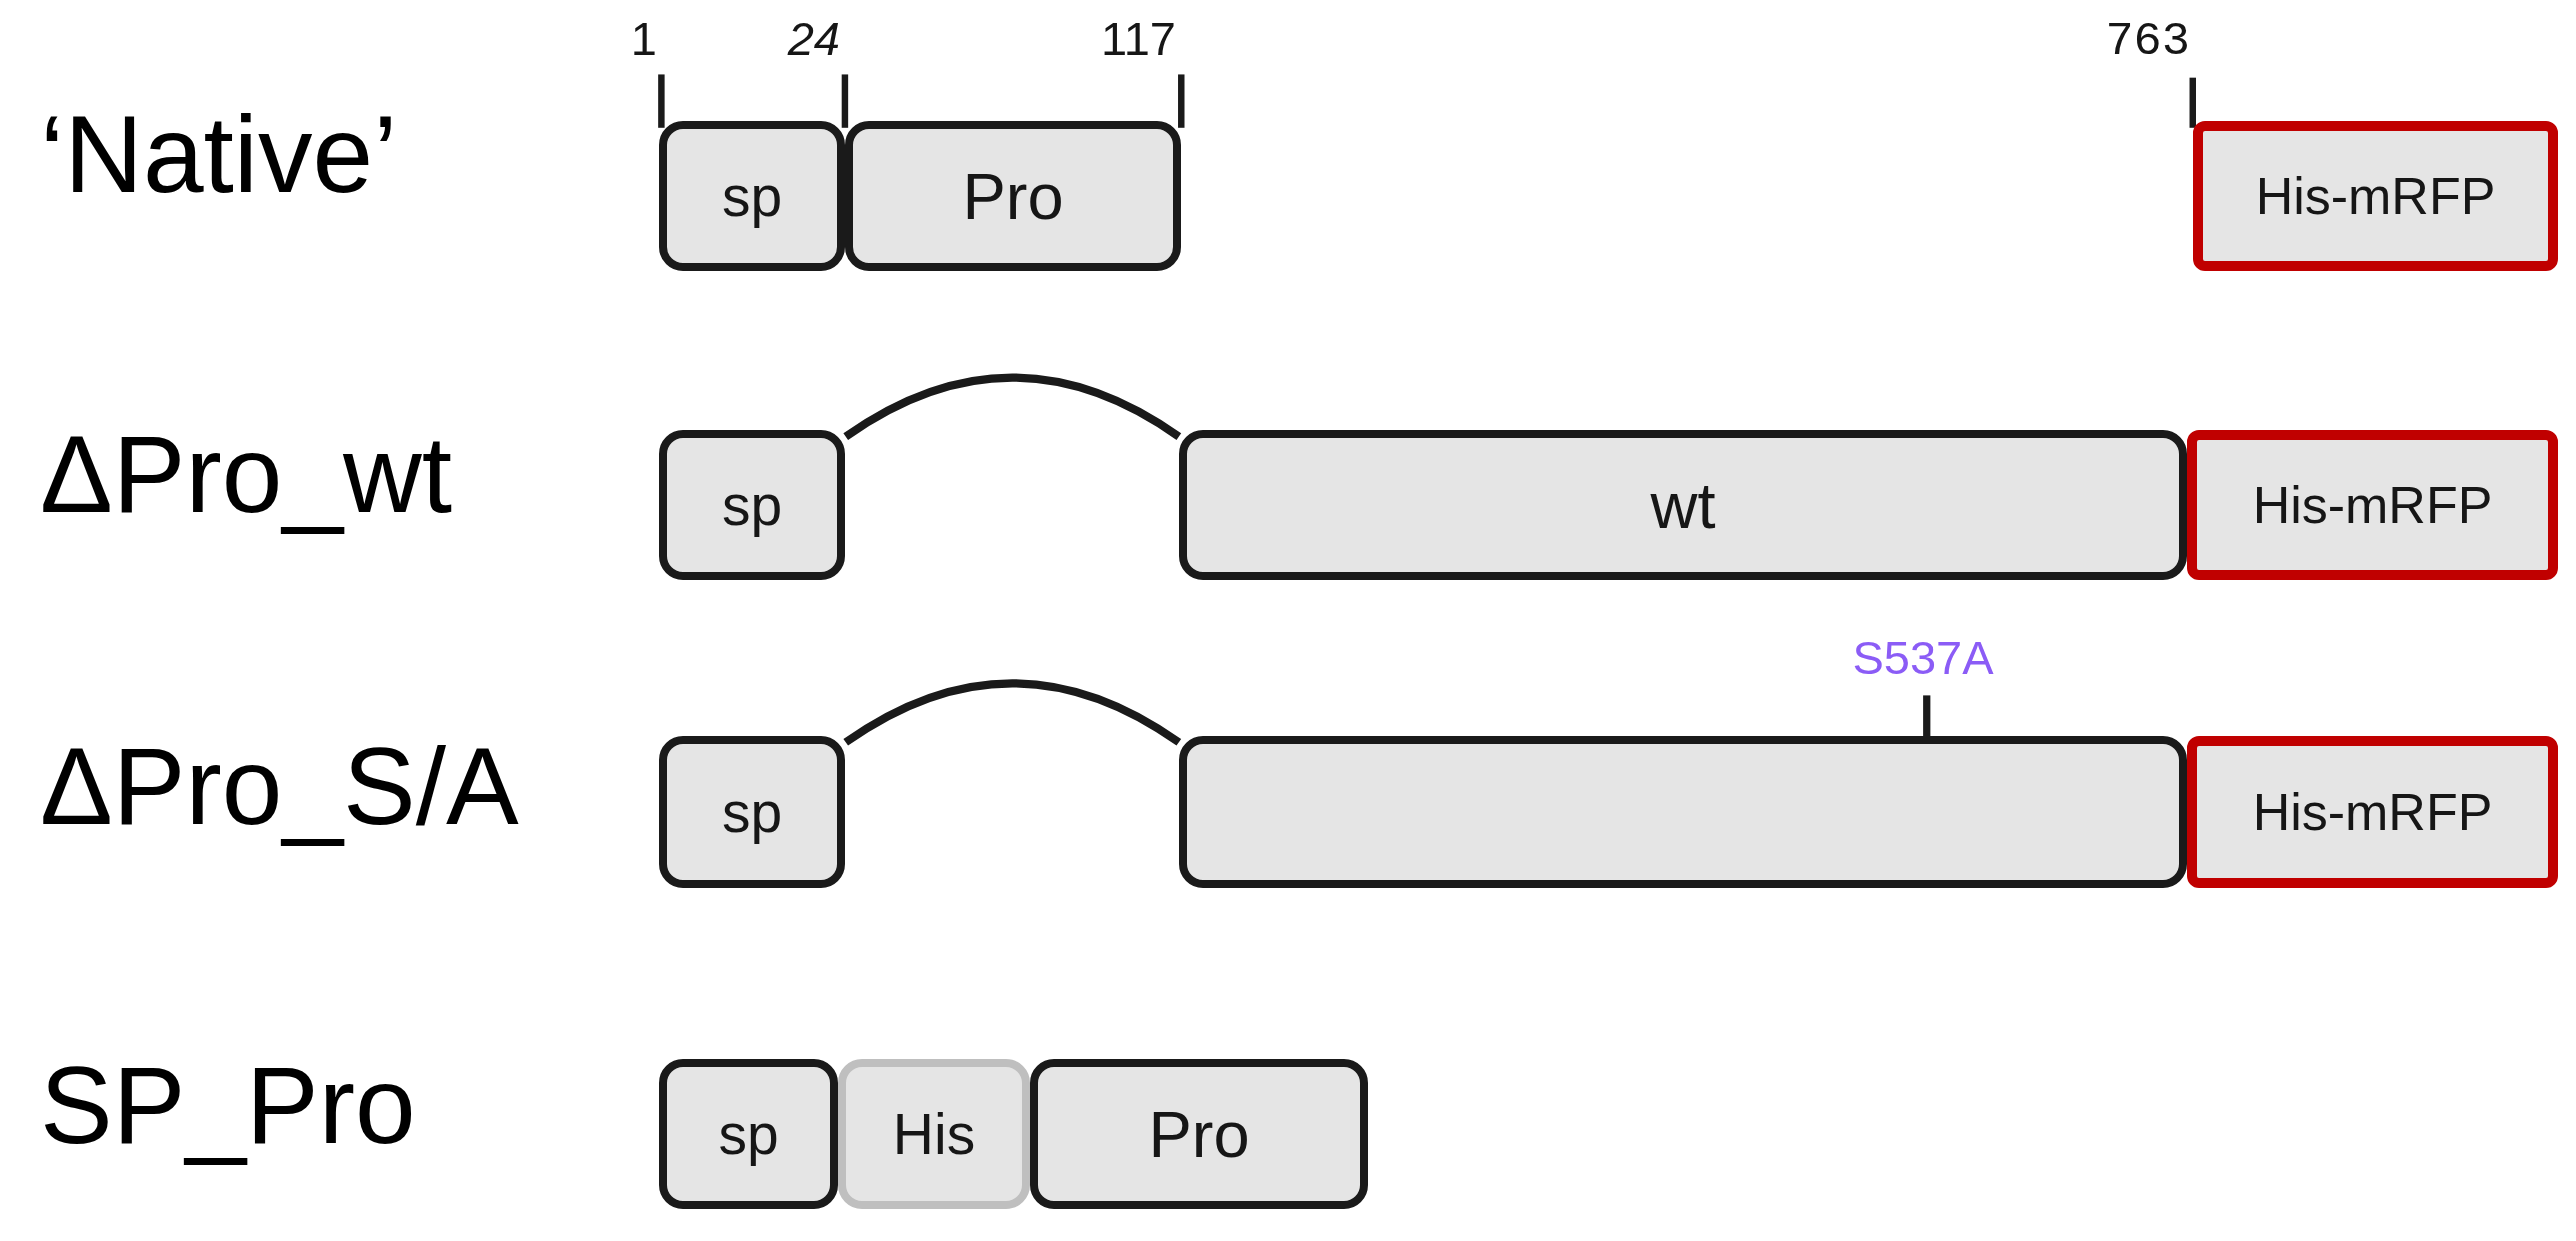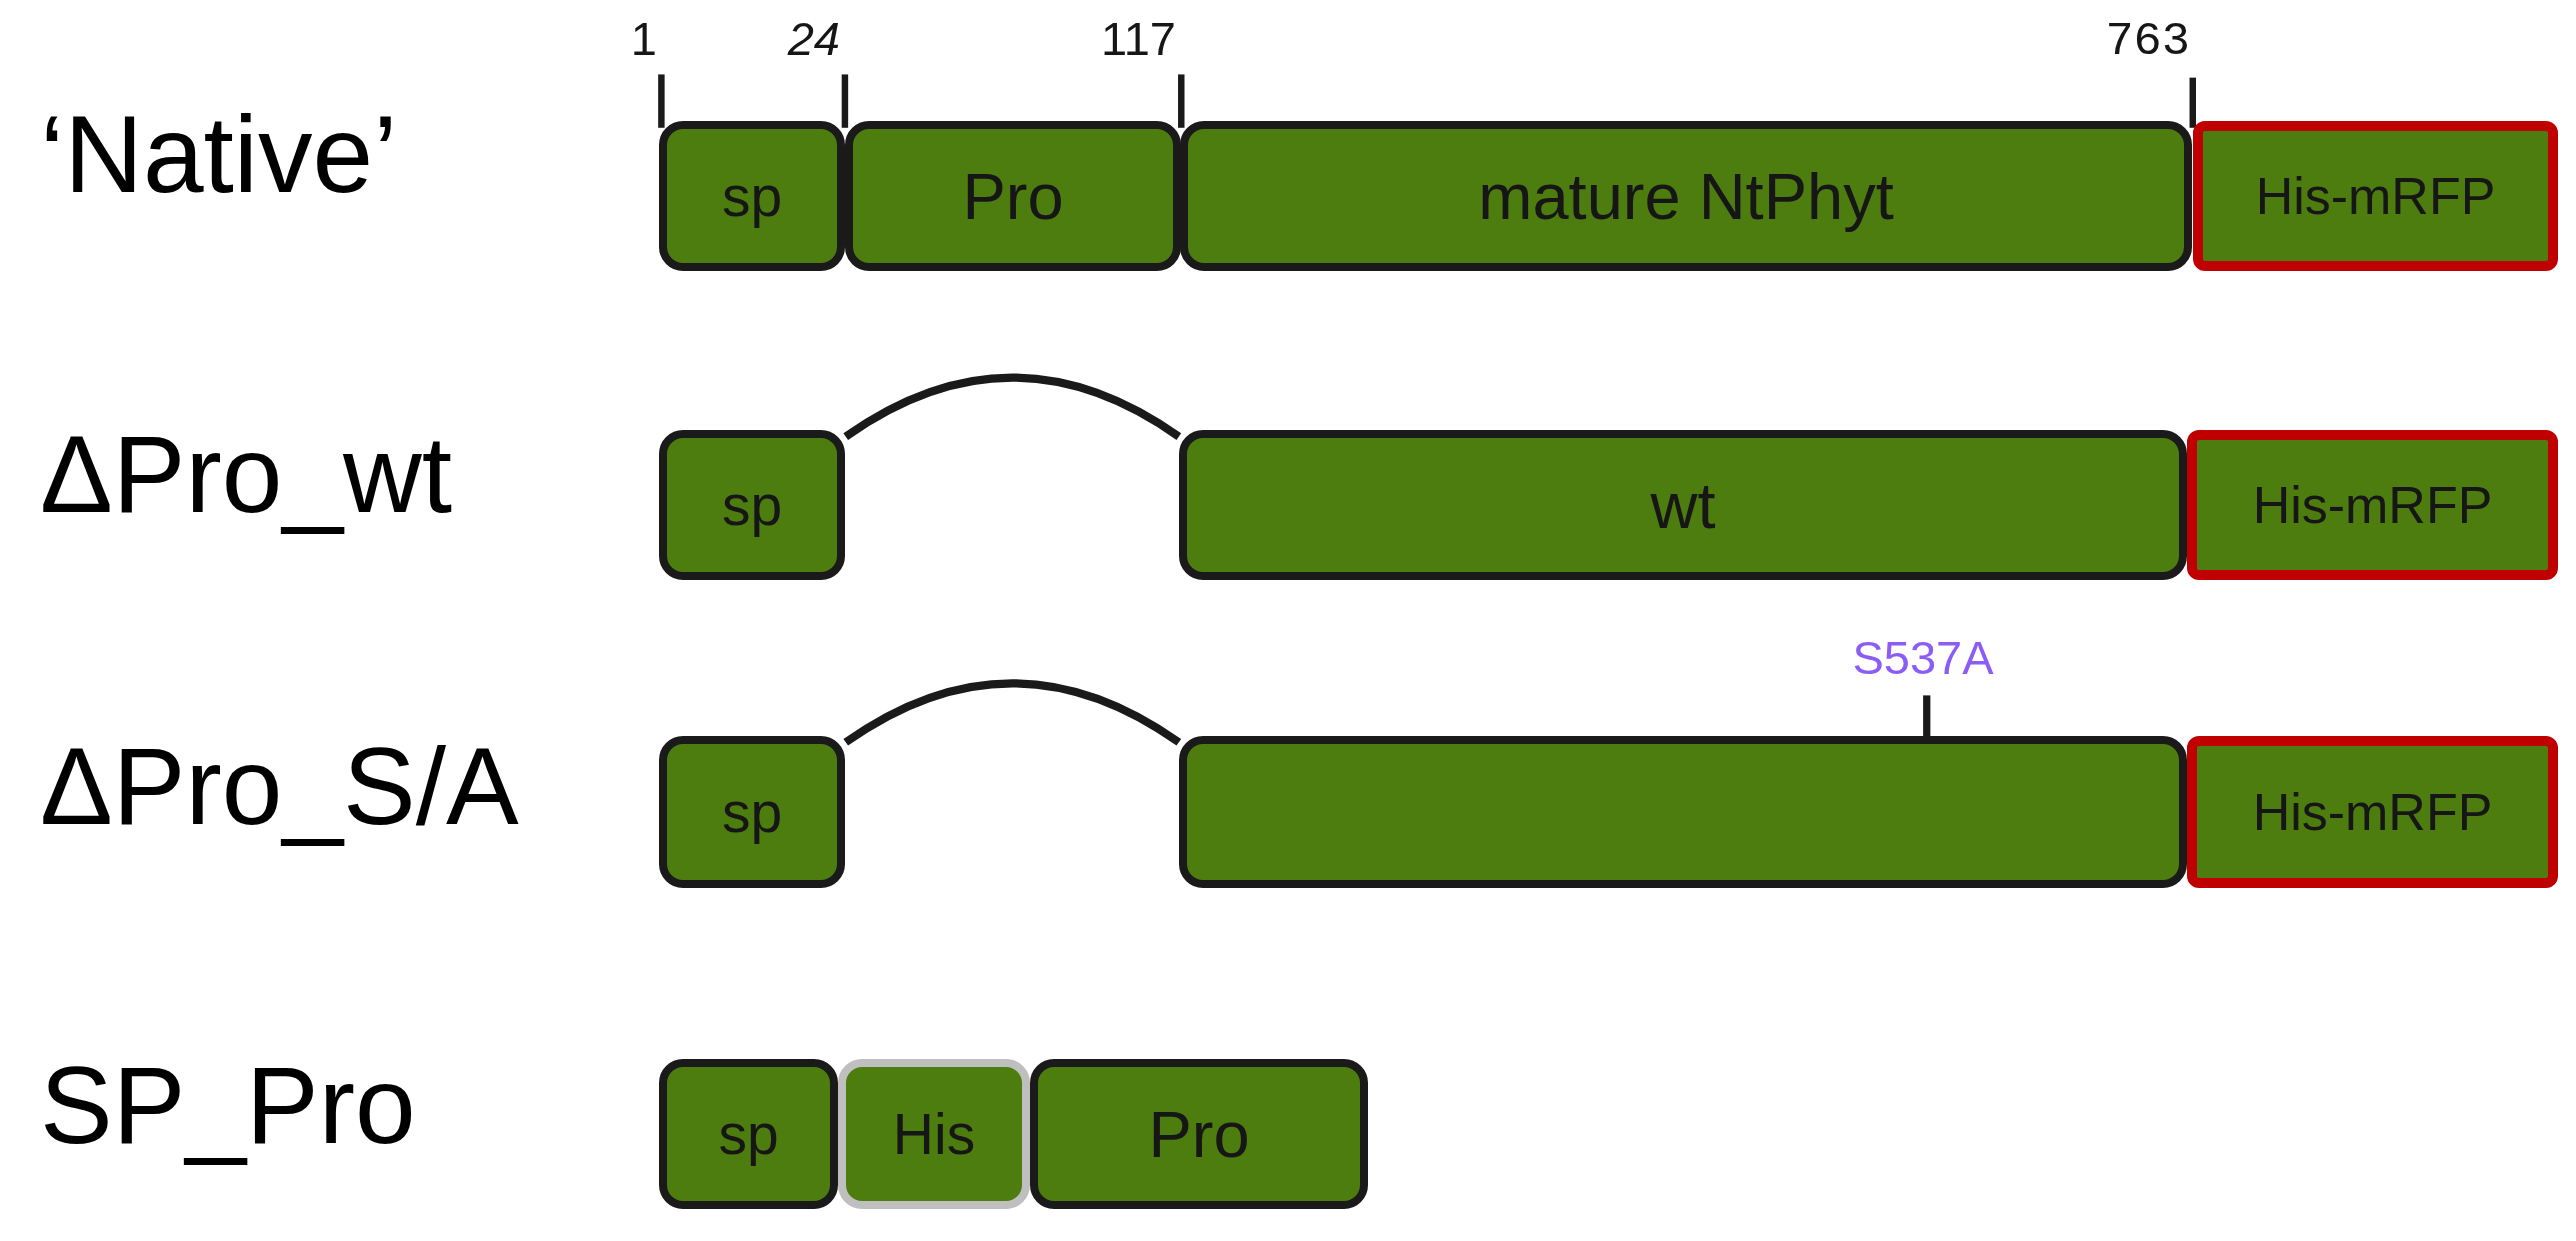--- a/index.html
+++ b/index.html
@@ -22,21 +22,21 @@
     position: absolute;
     left: 40px;
     font-size: 109px;
     line-height: 1;
     white-space: nowrap;
     color: #000000;
   }
   .seg {
     position: absolute;
     box-sizing: border-box;
-    background: #4d7c0f;
+    background: #e5e5e5;
     border: 8px solid #1a1a1a;
     border-radius: 24px;
     display: flex;
     align-items: center;
     justify-content: center;
     font-size: 65px;
     line-height: 1;
     white-space: nowrap;
     color: #161616;
   }
@@ -90,21 +90,20 @@
   <div class="tick-num" style="left:1176px; top:14.6px;">117</div>
   <div class="tick-num" style="left:2190px; top:18px;font-family:Liberation Mono, monospace;">763</div>
 
   <div class="row-label" style="top:100px;">‘Native’</div>
   <div class="row-label" style="top:420px;">ΔPro_wt</div>
   <div class="row-label" style="top:1051px;">SP_Pro</div>
   <div class="row-label" style="top:732px;">ΔPro_S/A</div>
 
   <div class="seg small-label" style="left:659px;  top:121px; width:186px;  height:150px;">sp</div>
   <div class="seg" style="left:845px; top:121px; width:336px;  height:150px;">Pro</div>
-  <div class="seg" style="left:1180px; top:121px; width:1012px; height:150px;">mature NtPhyt</div>
   <div class="seg rfp" style="left:2193px; top:121px; width:365px;  height:150px;">His-mRFP</div>
 
   <div class="seg small-label" style="left:659px;  top:430px; width:186px;  height:150px;">sp</div>
   <div class="seg" style="left:1179px; top:430px; width:1008px; height:150px;">wt</div>
   <div class="seg rfp" style="left:2187px; top:430px; width:371px;  height:150px;">His-mRFP</div>
 
   <div class="annotation-label" style="left:1923px; top:634px;">S537A</div>
   <div class="seg small-label" style="left:659px;  top:736px; width:186px;  height:152px;">sp</div>
   <div class="seg" style="left:1179px; top:736px; width:1008px; height:152px;"></div>
   <div class="seg rfp" style="left:2187px; top:736px; width:371px;  height:152px;">His-mRFP</div>

